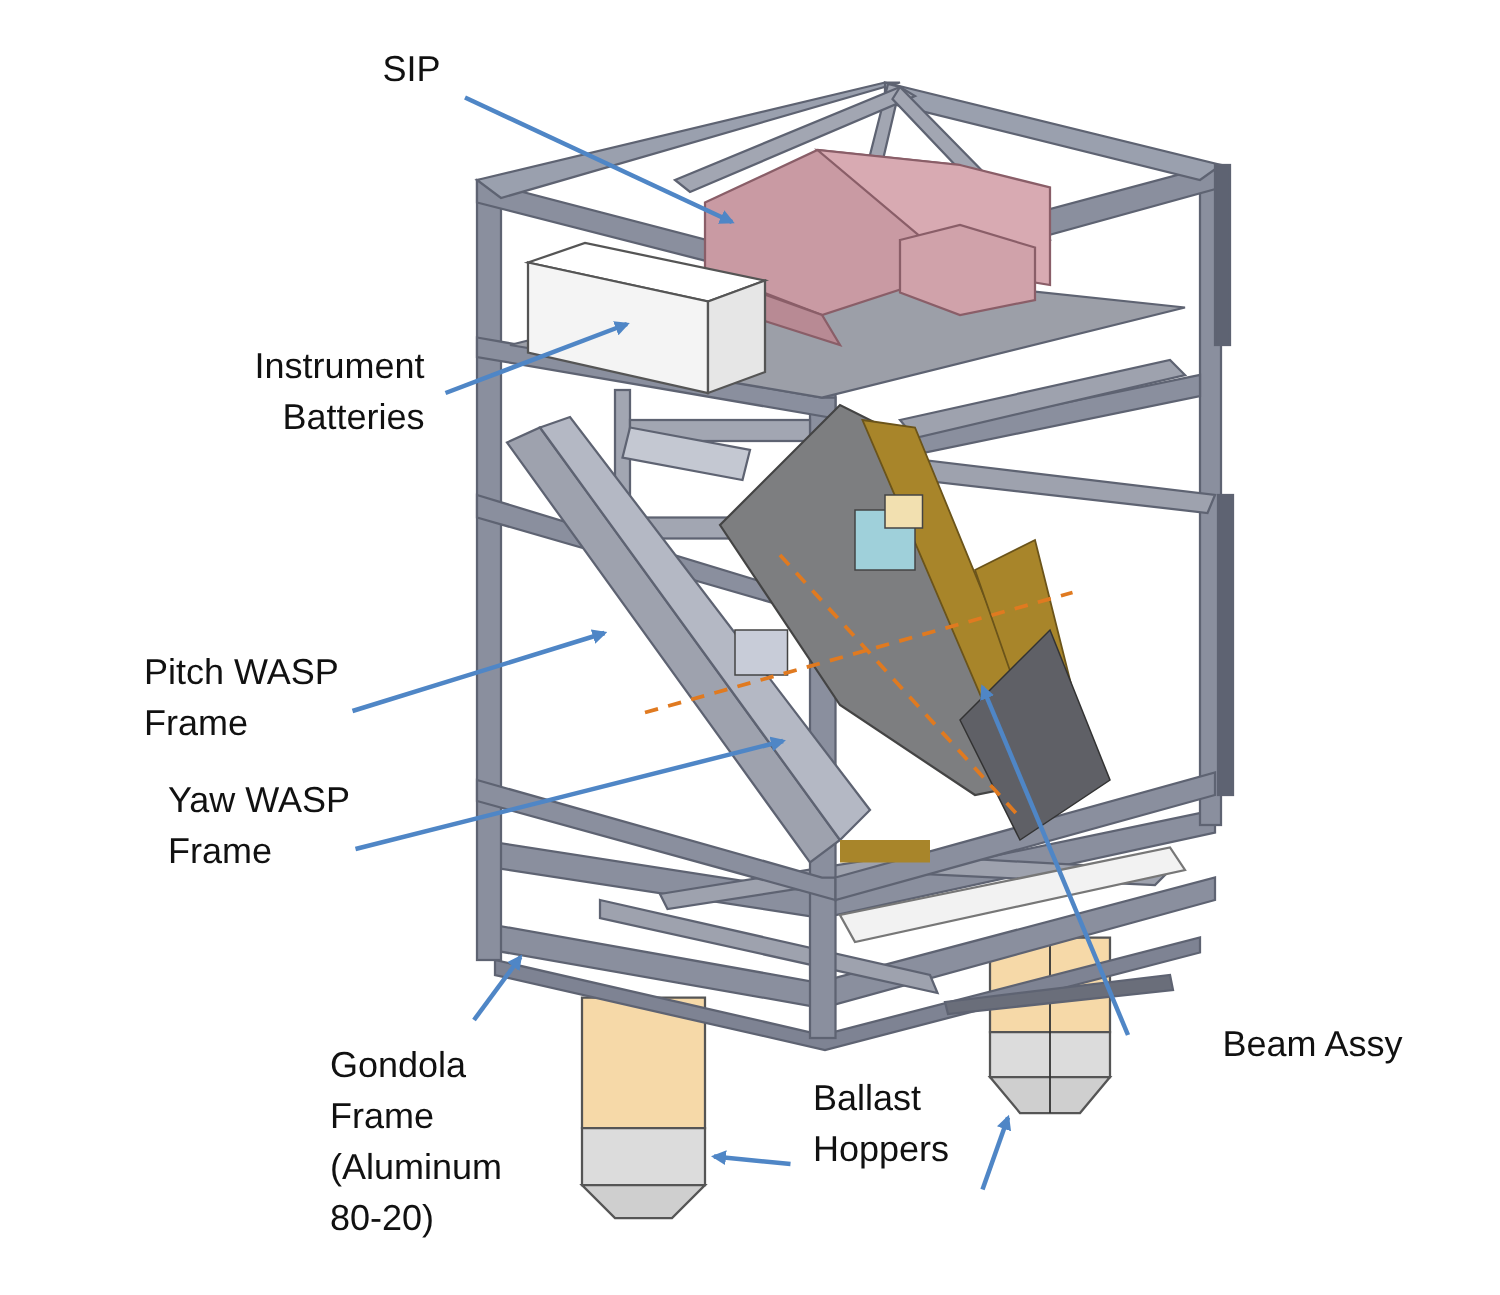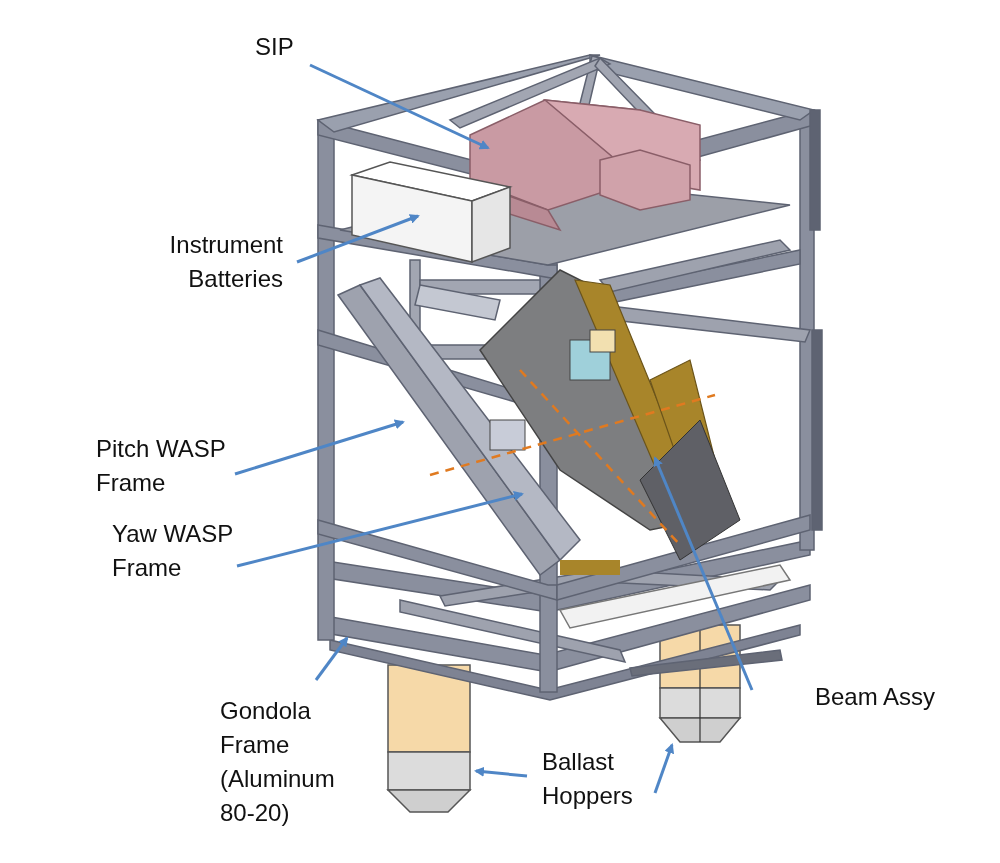--- a/index.html
+++ b/index.html
@@ -145,20 +145,20 @@
   <div>Frame</div>
 </div>
 
 <div class="label" style="left:220px;top:694px;">
   <div>Gondola</div>
   <div>Frame</div>
   <div>(Aluminum</div>
   <div>80-20)</div>
 </div>
 
-<div class="label" style="left:542px;top:745px;">
+<div class="label" style="left:542px;top:716px;">
   <div>Ballast</div>
   <div>Hoppers</div>
 </div>
 
 <div class="label" style="left:770px;top:680px;margin-left:45px;">
   <div>Beam Assy</div>
 </div>
 
 </body></html>

